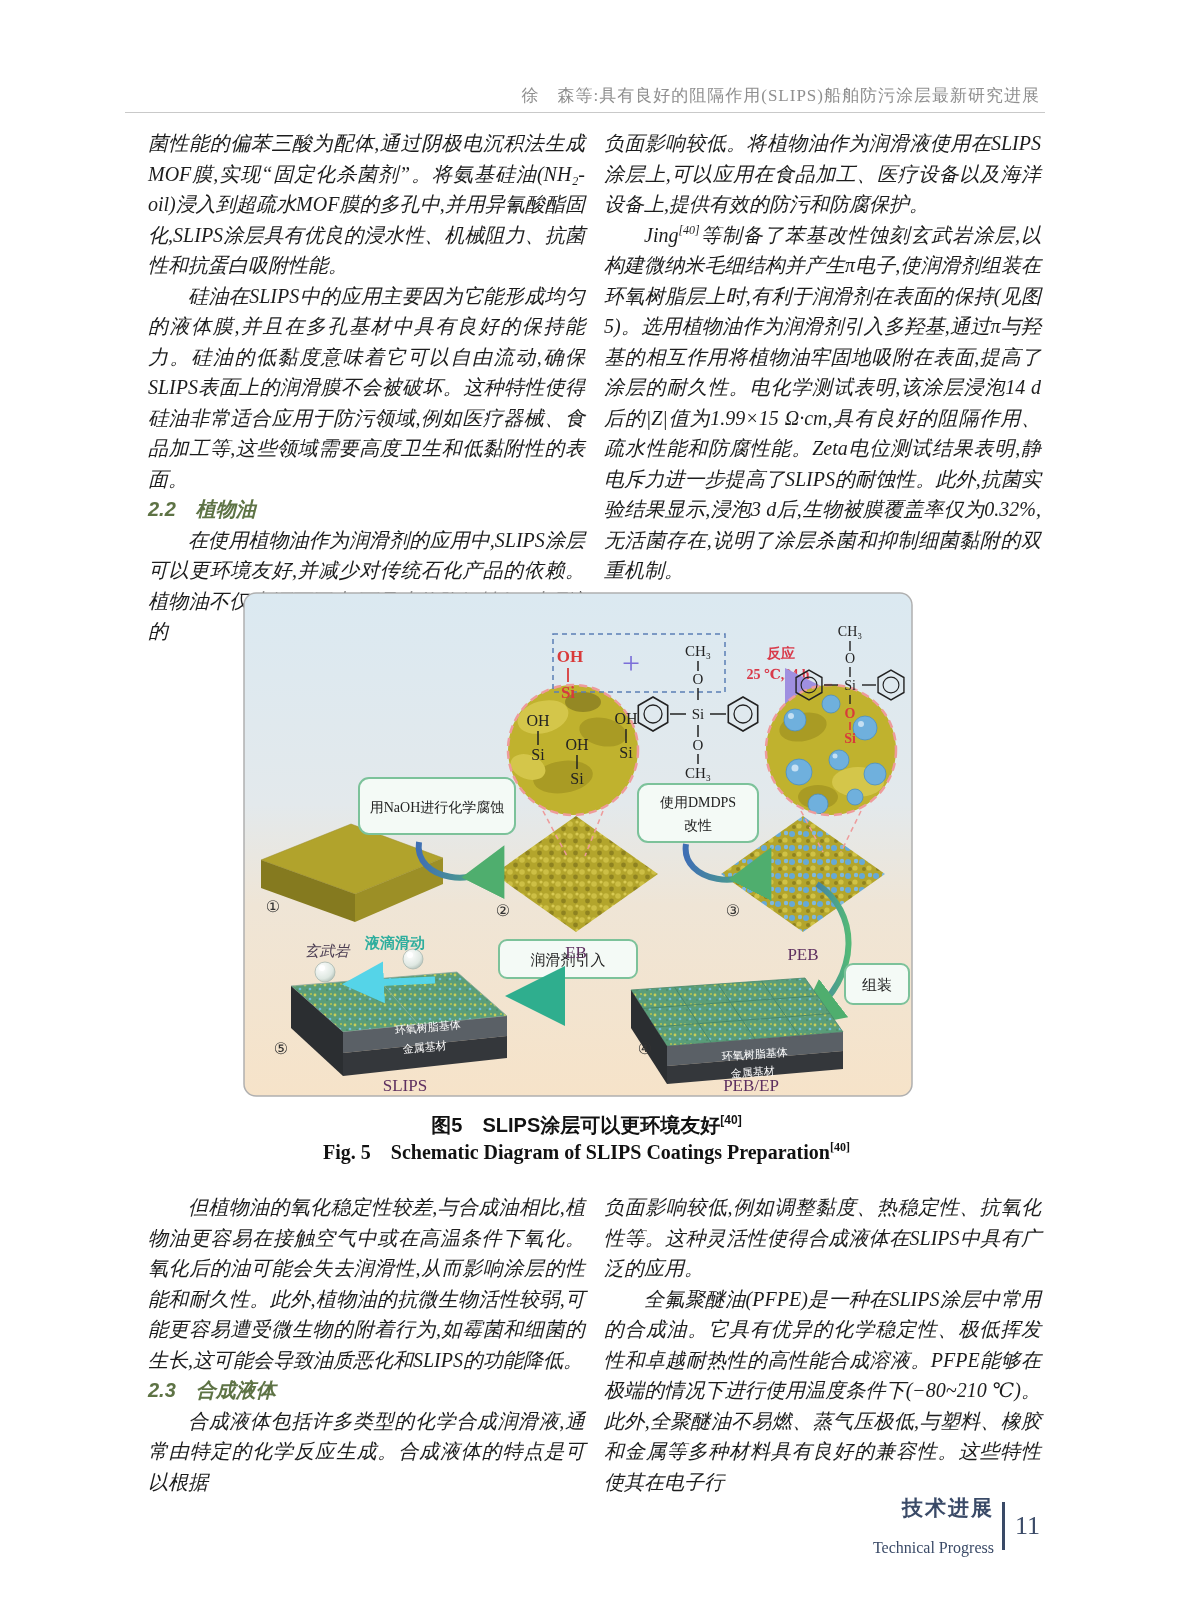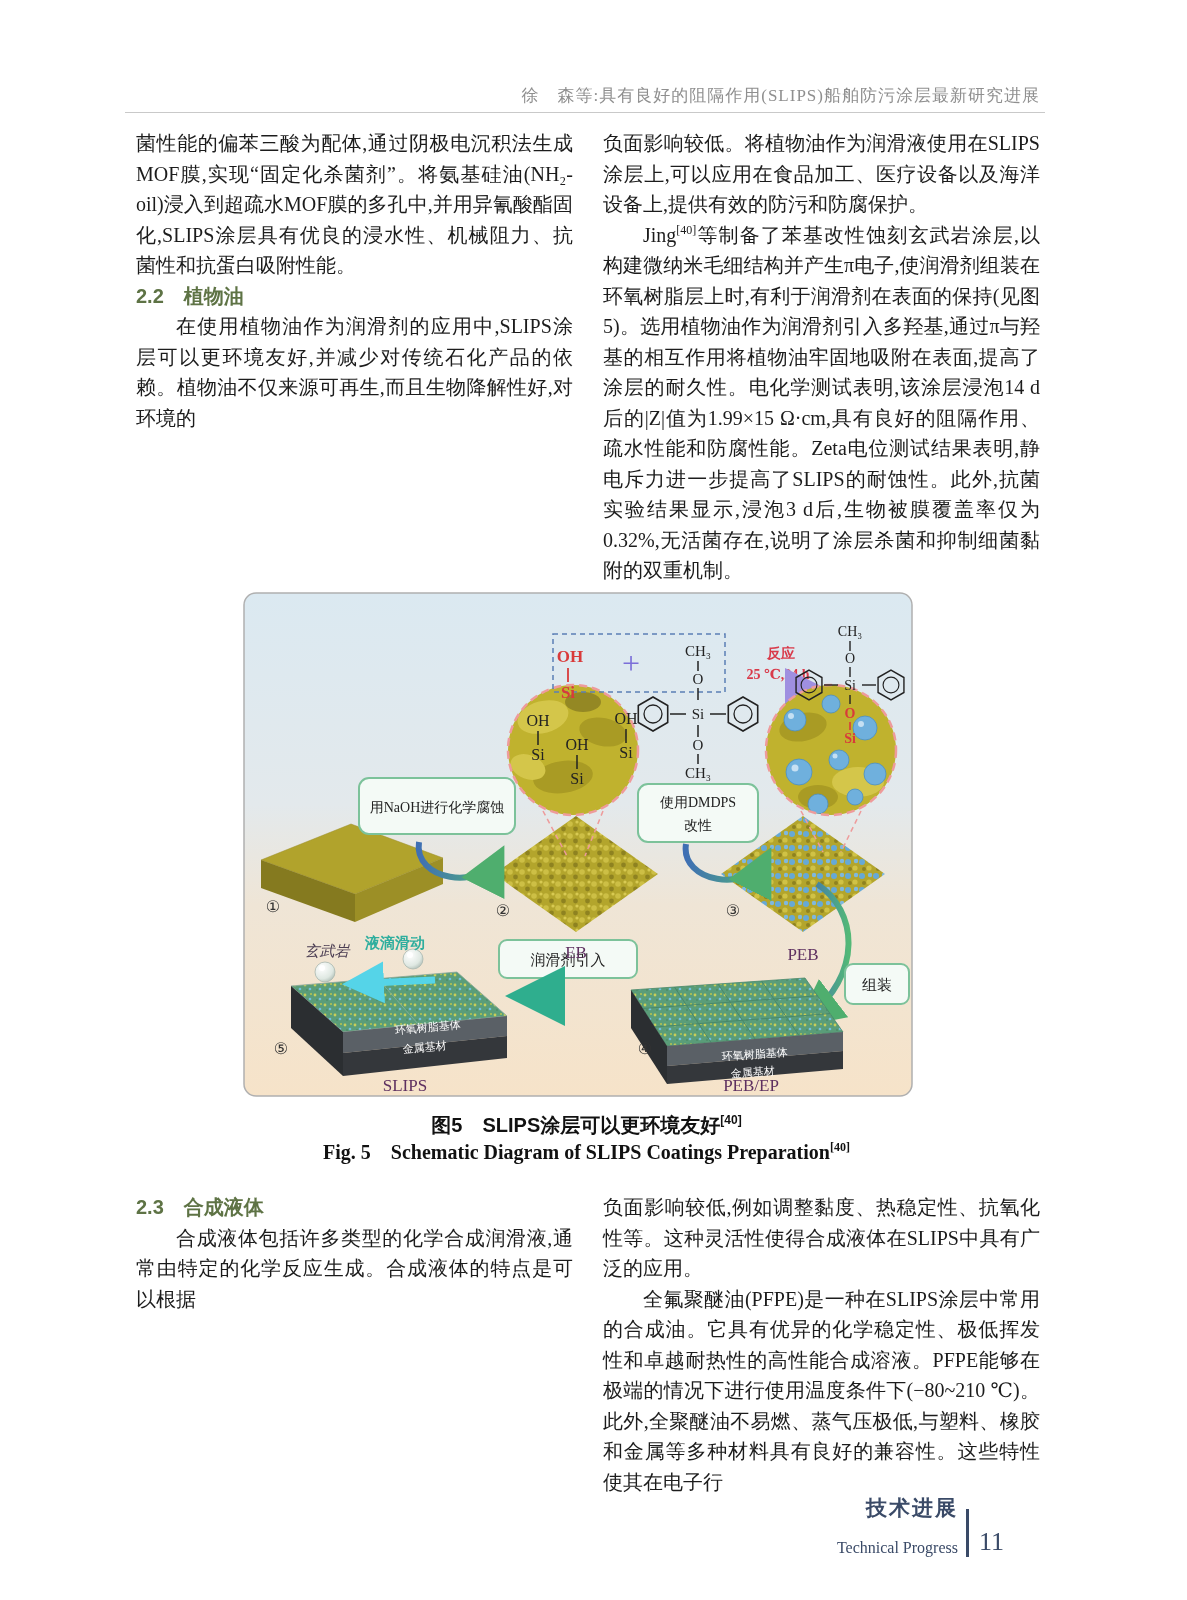--- a/index.html
+++ b/index.html
@@ -2,53 +2,54 @@
 <html><head>
 <meta charset="utf-8">
 <style>
   html,body{margin:0;padding:0;}
   body{width:1187px;height:1600px;position:relative;background:#ffffff;
        font-family:"Liberation Serif","DejaVu Serif",serif;color:#1c1c1c;}
   .page{position:absolute;inset:0;}
   .running-head{position:absolute;top:84px;left:133px;width:907px;text-align:right;
        font-size:17px;color:#8f8f8f;letter-spacing:1px;}
   .head-rule{position:absolute;top:112px;left:125px;width:920px;height:1px;background:#c9c9c9;}
-  .cols{position:absolute;left:136px;width:907px;display:flex;gap:30px;}
+  .cols{position:absolute;left:148px;width:907px;display:flex;gap:19px;font-style:italic;}
   .cols-top{top:128px;}
   .cols-bottom{top:1192px;}
   .col{width:437px;font-size:20px;line-height:30.5px;text-align:justify;}
   .col p{margin:0;text-indent:2em;}
   .col p.noindent{text-indent:0;}
   .sec{margin:0;font-family:"Liberation Sans","DejaVu Sans",sans-serif;
        font-size:20px;line-height:30.5px;font-weight:600;color:#5e7345;text-indent:0;}
   sup{font-size:12px;vertical-align:super;line-height:0;}
   .figure{position:absolute;left:243px;top:592px;width:670px;height:505px;}
   .caption{position:absolute;left:133px;top:1112px;width:907px;text-align:center;}
   .cap-zh{font-family:"Liberation Sans","DejaVu Sans",sans-serif;font-weight:700;font-size:20px;color:#111;}
   .cap-en{font-weight:700;font-size:20px;color:#111;}
-  .footer{position:absolute;top:1494px;left:744px;width:260px;display:flex;
-       justify-content:flex-end;align-items:flex-end;color:#3a4a67;}
+  .footer{position:absolute;top:1494px;left:780px;width:260px;display:flex;
+       justify-content:flex-end;align-items:center;color:#3a4a67;}
   .f-left{text-align:right;}
   .f-zh{font-family:"Liberation Sans","DejaVu Sans",sans-serif;font-weight:700;font-size:21px;letter-spacing:2px;}
   .f-en{font-size:16px;margin-top:17px;}
   .f-bar{width:3px;height:48px;background:#3a4a67;margin:0 10px 0 8px;}
   .f-num{font-size:26px;}
   svg text{font-family:"Liberation Serif","DejaVu Serif",serif;}
 </style>
 </head>
 <body>
 
 <div class="page">
 
   <div class="running-head">徐　森等:具有良好的阻隔作用(SLIPS)船舶防污涂层最新研究进展</div>
   <div class="head-rule"></div>
 
   <div class="cols cols-top">
     <div class="col">
       <p class="noindent">菌性能的偏苯三酸为配体,通过阴极电沉积法生成MOF膜,实现“固定化杀菌剂”。将氨基硅油(NH₂-oil)浸入到超疏水MOF膜的多孔中,并用异氰酸酯固化,SLIPS涂层具有优良的浸水性、机械阻力、抗菌性和抗蛋白吸附性能。</p>
+      <p>硅油在SLIPS中的应用主要因为它能形成均匀的液体膜,并且在多孔基材中具有良好的保持能力。硅油的低黏度意味着它可以自由流动,确保SLIPS表面上的润滑膜不会被破坏。这种特性使得硅油非常适合应用于防污领域,例如医疗器械、食品加工等,这些领域需要高度卫生和低黏附性的表面。</p>
       <h3 class="sec">2.2　植物油</h3>
       <p>在使用植物油作为润滑剂的应用中,SLIPS涂层可以更环境友好,并减少对传统石化产品的依赖。植物油不仅来源可再生,而且生物降解性好,对环境的</p>
     </div>
     <div class="col">
       <p class="noindent">负面影响较低。将植物油作为润滑液使用在SLIPS涂层上,可以应用在食品加工、医疗设备以及海洋设备上,提供有效的防污和防腐保护。</p>
       <p><span>Jing</span><sup>[40]</sup><span>等制备了苯基改性蚀刻玄武岩涂层,以构建微纳米毛细结构并产生π电子,使润滑剂组装在环氧树脂层上时,有利于润滑剂在表面的保持(见图5)。选用植物油作为润滑剂引入多羟基,通过π与羟基的相互作用将植物油牢固地吸附在表面,提高了涂层的耐久性。电化学测试表明,该涂层浸泡14 d后的|Z|值为1.99×15 Ω·cm,具有良好的阻隔作用、疏水性能和防腐性能。Zeta电位测试结果表明,静电斥力进一步提高了SLIPS的耐蚀性。此外,抗菌实验结果显示,浸泡3 d后,生物被膜覆盖率仅为0.32%,无活菌存在,说明了涂层杀菌和抑制细菌黏附的双重机制。</span></p>
     </div>
   </div>
 
   <div class="figure">
@@ -314,20 +315,21 @@
     </svg>
   </div>
 
   <div class="caption">
     <div class="cap-zh"><span>图5　SLIPS涂层可以更环境友好</span><sup>[40]</sup></div>
     <div class="cap-en"><span>Fig. 5　Schematic Diagram of SLIPS Coatings Preparation</span><sup>[40]</sup></div>
   </div>
 
   <div class="cols cols-bottom">
     <div class="col">
+      <p>但植物油的氧化稳定性较差,与合成油相比,植物油更容易在接触空气中或在高温条件下氧化。氧化后的油可能会失去润滑性,从而影响涂层的性能和耐久性。此外,植物油的抗微生物活性较弱,可能更容易遭受微生物的附着行为,如霉菌和细菌的生长,这可能会导致油质恶化和SLIPS的功能降低。</p>
       <h3 class="sec">2.3　合成液体</h3>
       <p>合成液体包括许多类型的化学合成润滑液,通常由特定的化学反应生成。合成液体的特点是可以根据</p>
     </div>
     <div class="col">
       <p class="noindent">负面影响较低,例如调整黏度、热稳定性、抗氧化性等。这种灵活性使得合成液体在SLIPS中具有广泛的应用。</p>
       <p>全氟聚醚油(PFPE)是一种在SLIPS涂层中常用的合成油。它具有优异的化学稳定性、极低挥发性和卓越耐热性的高性能合成溶液。PFPE能够在极端的情况下进行使用温度条件下(−80~210 ℃)。此外,全聚醚油不易燃、蒸气压极低,与塑料、橡胶和金属等多种材料具有良好的兼容性。这些特性使其在电子行</p>
     </div>
   </div>
 
   <div class="footer">

